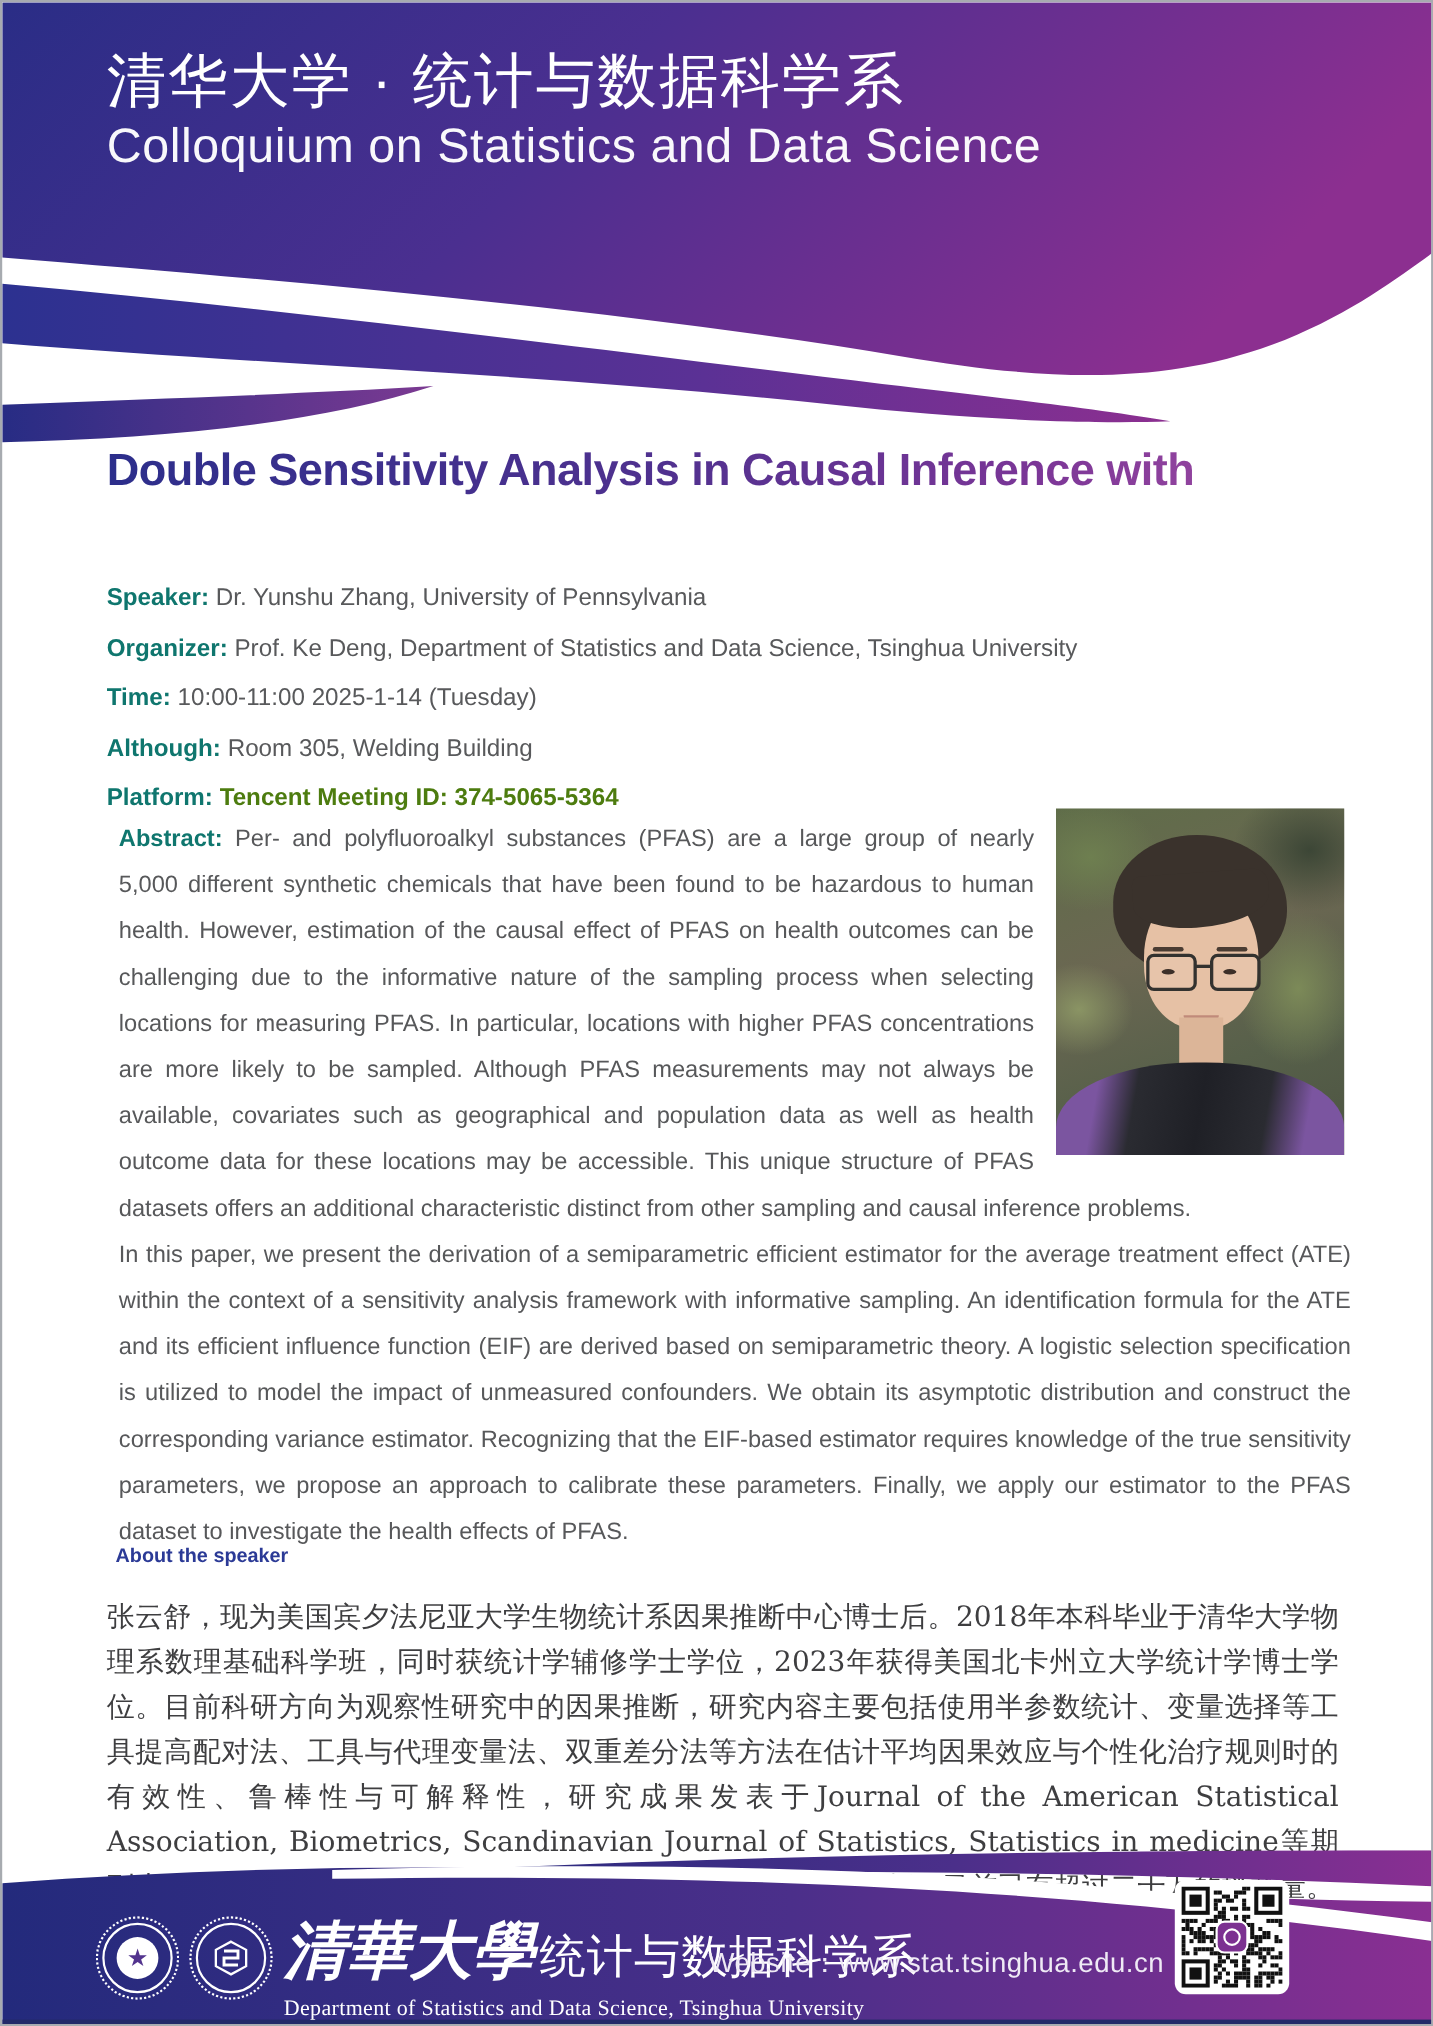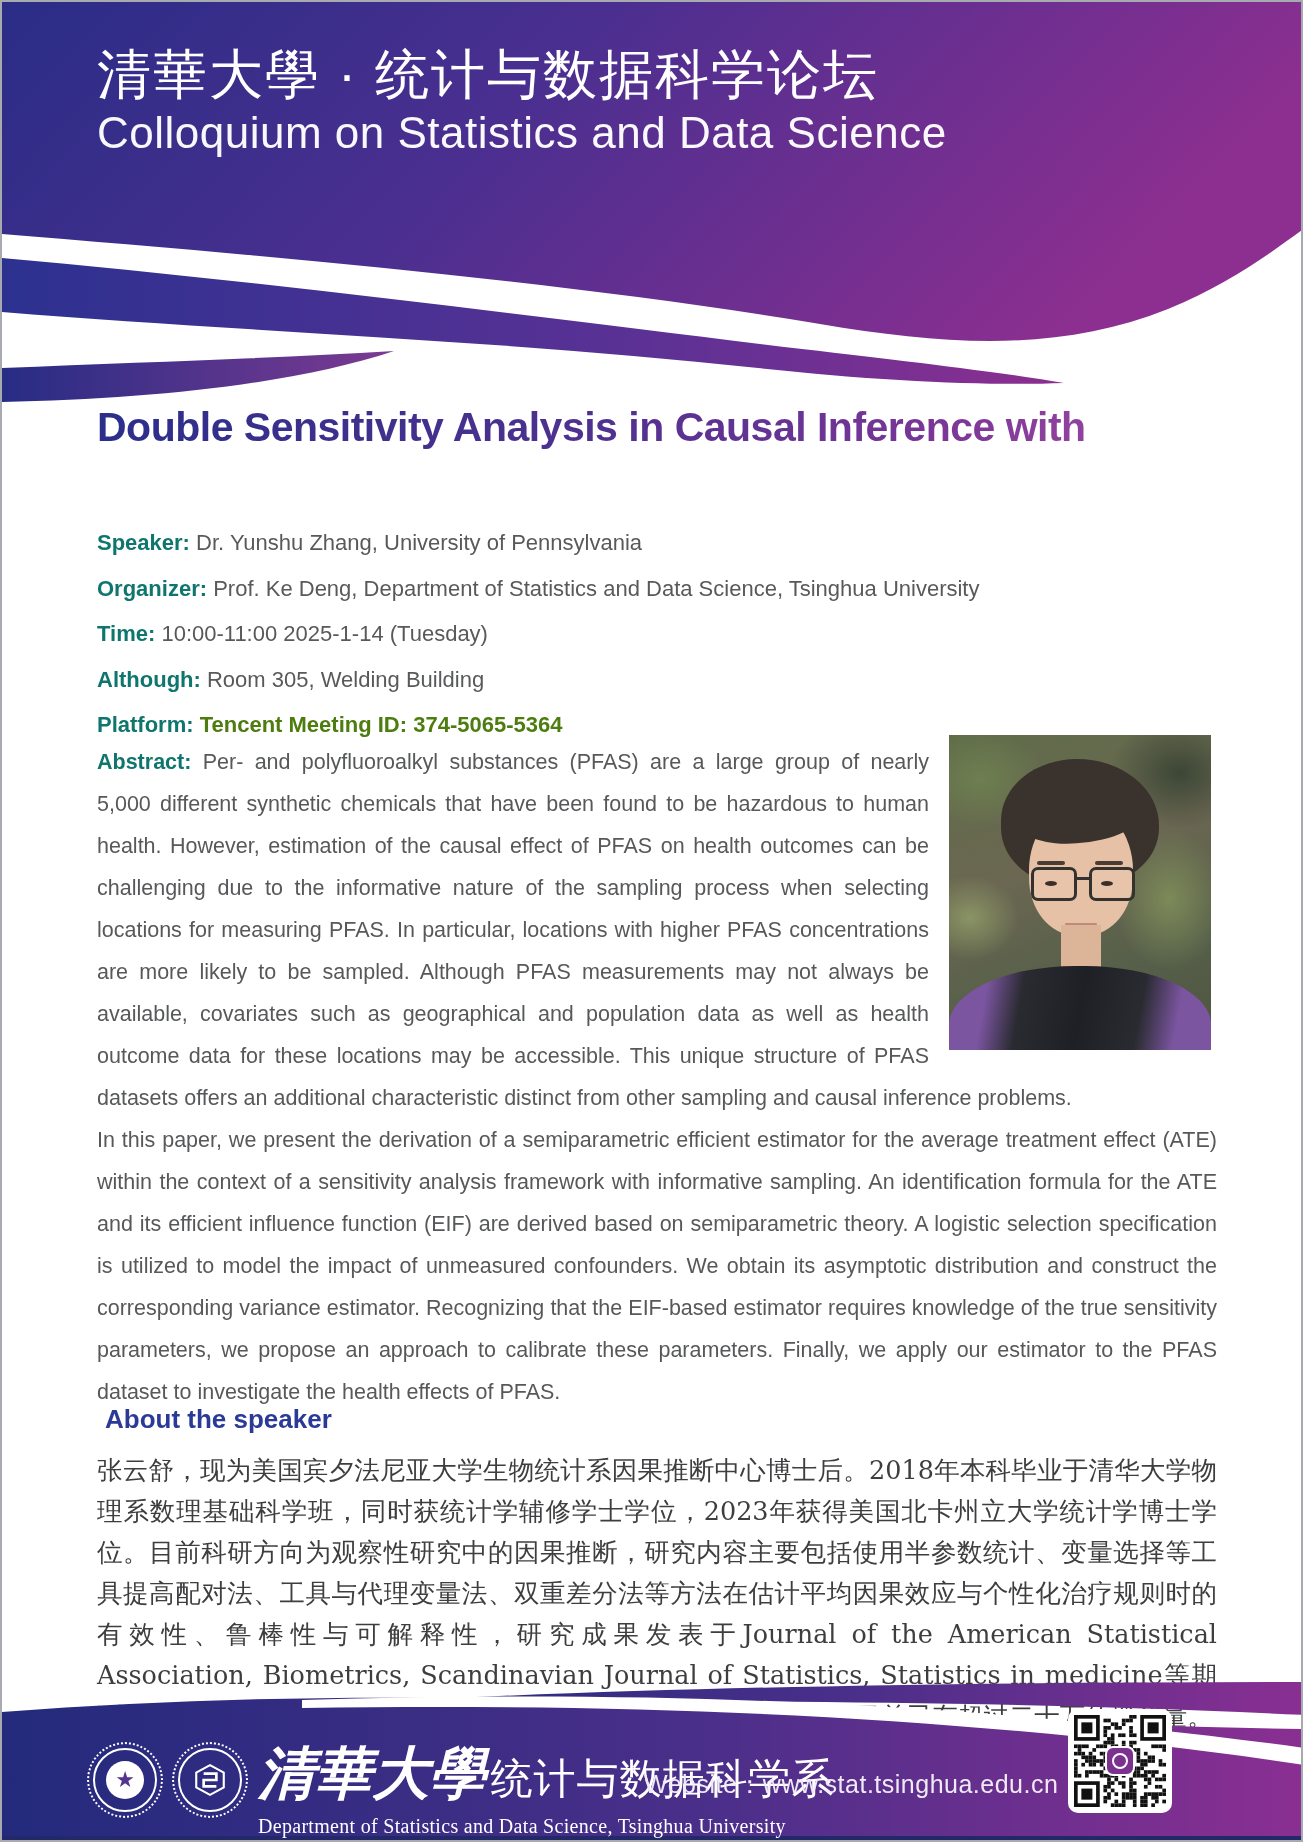--- a/index.html
+++ b/index.html
@@ -15,21 +15,21 @@
   .talk-title{position:absolute;left:95px;top:399px;width:1125px;
       font-size:41px;font-weight:bold;line-height:52px;letter-spacing:-0.5px;
       background:linear-gradient(90deg,#2c2e8b 0%,#50318f 45%,#7b3697 75%,#a44fa4 100%);
       -webkit-background-clip:text;background-clip:text;color:transparent;}
   
   .info{position:absolute;left:95px;top:518px;font-size:22px;line-height:45.5px;}
   .ilabel{color:#0f766e;font-weight:bold;}
   .ivalue{color:#58595b;margin-top:12px;}
   .ivalue.em{color:#4d7c0f;font-weight:bold;}
   
-  .abstract{position:absolute;left:95px;top:739px;width:1120px;
+  .abstract{position:absolute;left:106px;top:739px;width:1120px;
       font-size:21.5px;line-height:42px;color:#57585a;text-align:justify;}
   .abstract p{margin:0;}
   
   .photo{float:right;width:262px;height:315px;margin:-6px 6px 14px 20px;
       position:relative;overflow:hidden;
       background:
         radial-gradient(90px 70px at 12% 14%,#6e7f50 0%,rgba(110,127,80,0) 70%),
         radial-gradient(100px 80px at 88% 12%,#3c4636 0%,rgba(60,70,54,0) 70%),
         radial-gradient(80px 100px at 84% 52%,#7c8a58 0%,rgba(124,138,88,0) 70%),
         radial-gradient(70px 60px at 8% 58%,#8a9464 0%,rgba(138,148,100,0) 70%),
@@ -47,21 +47,21 @@
       top:132px;background:rgba(255,255,255,.06);}
   .ph-bridge{left:126px;top:142px;width:14px;height:3px;background:#33322f;}
   .ph-eye{width:12px;height:5px;background:#3c2f28;border-radius:50%;top:146px;}
   .ph-mouth{left:116px;top:188px;width:32px;height:8px;background:#c08a7a;
       border-radius:0 0 16px 16px;}
   .ph-neck{left:112px;top:190px;width:40px;height:52px;background:#dcb598;}
   .ph-jacket{left:0;bottom:0;width:262px;height:84px;
       background:linear-gradient(100deg,#7b55a0 0%,#7b55a0 15%,#2a2b31 28%,#1f2026 50%,#2a2b31 72%,#7b55a0 86%,#7b55a0 100%);
       border-radius:48% 48% 0 0 / 70% 70% 0 0;}
   
-  .about-h{position:absolute;left:103px;top:1402px;font-size:26px;font-weight:bold;color:#2b3a96;}
+  .about-h{position:absolute;left:103px;top:1402px;font-size:18px;font-weight:bold;color:#2b3a96;}
   .bio{position:absolute;left:95px;top:1448px;width:1120px;
       font-family:"DejaVu Serif",serif;font-size:25.5px;line-height:41px;
       color:#3e3e40;text-align:justify;}
   
   .footer{position:absolute;left:0;top:1680px;width:1303px;height:162px;}
   .footer .content{position:absolute;inset:0;}
   .seal,.dlogo{position:absolute;top:60px;width:76px;height:76px;border-radius:50%;
       border:2px dotted #ffffff;box-sizing:border-box;}
   .seal{left:85px;}
   .dlogo{left:170px;}
@@ -105,21 +105,21 @@
         <stop offset="0" stop-color="#272c84"></stop>
           <stop offset="1" stop-color="#7c3a92"></stop>
       </linearGradient>
     </defs>
     <path d="M0,0 H1303 V226 C1272,248 1230,281 1166,307 C1058,350 948,344 818,322 C560,279 258,253 0,232 Z" fill="url(#gHdr)"></path>
     <path d="M0,256 C270,280 560,318 800,347 C912,360 1004,371 1062,381 C986,384 876,379 756,366 C498,338 230,329 0,310 Z" fill="url(#gS2)"></path>
     <path d="M0,366 C152,360 276,356 392,349 C292,382 150,397 0,400 Z" fill="url(#gS3)"></path>
   </svg>
 
   <div class="hdr-text">
-    <div class="hdr-zh">清華大學 · 统计与数据科学论坛</div>
+    <div class="hdr-zh">清华大学 · 统计与数据科学系</div>
     <div class="hdr-en">Colloquium on Statistics and Data Science</div>
   </div>
 
   <div class="talk-title">
     <span>Double Sensitivity Analysis in Causal Inference with</span><br>
   </div>
 
   <div class="info">
     <div>
       <span class="ilabel">Speaker:</span>

